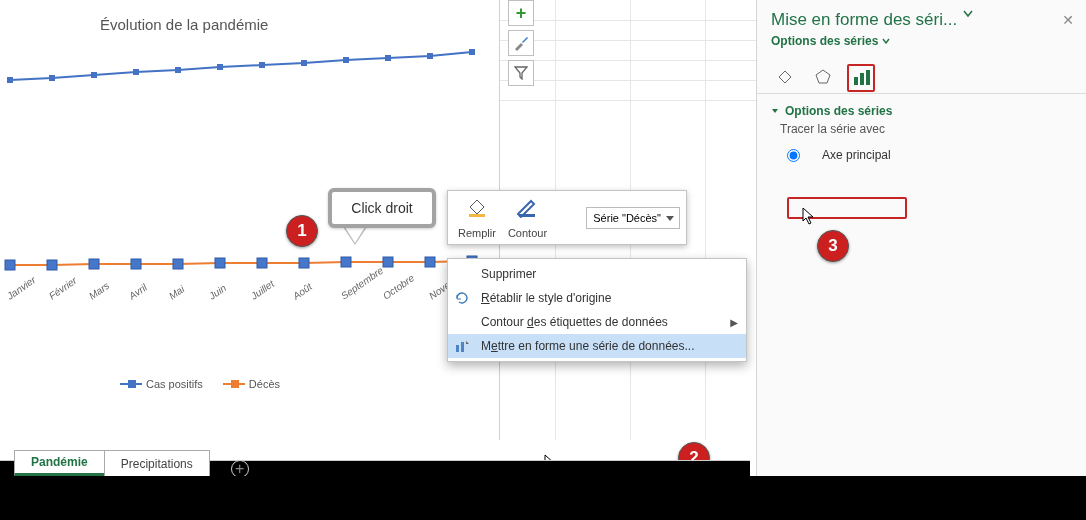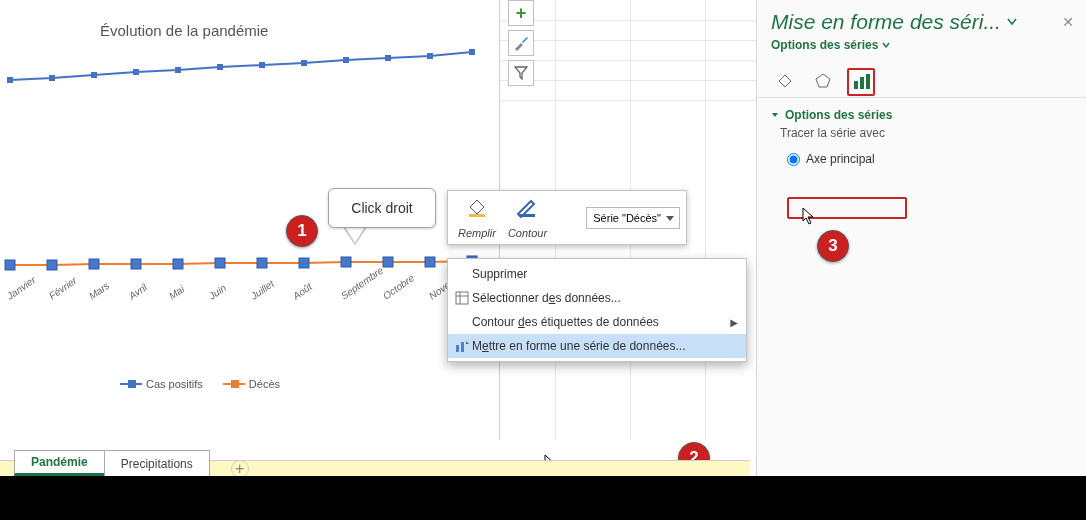--- a/index.html
+++ b/index.html
@@ -14,21 +14,21 @@
   }
   .chart-area {
     position: absolute;
     left: 0; top: 0;
     width: 500px; height: 440px;
     background: #fff;
     border-right: 1px solid #d0d0d0;
   }
   .chart-title {
     position: absolute;
-    top: 22px; left: 100px;
+    top: 16px; left: 100px;
     font-size: 15px;
     color: #555;
   }
   .chart-svg {
     position: absolute;
     top: 30px; left: 0;
     width: 500px; height: 360px;
   }
   .legend {
     position: absolute;
@@ -52,21 +52,21 @@
   .m-blue { background:#4472C4; }
   .m-blue::after { background:#4472C4; border:1px solid #4472C4; }
   .m-orange { background:#ED7D31; }
   .m-orange::after { background:#ED7D31; border:1px solid #ED7D31; }
 
   .callout-bubble {
     position:absolute;
     top: 188px; left: 328px;
     width: 108px; height: 40px;
     background:#fff;
-    border:1px solid #a3a3a3;
+    border:4px solid #a3a3a3;
     border-radius:6px;
     display:flex;
     align-items:center;
     justify-content:center;
     font-size:14px;
     color:#333;
     box-shadow:0 1px 3px rgba(0,0,0,0.2);
   }
   .callout-tail {
     position:absolute;
@@ -132,21 +132,20 @@
   }
   .mt-btn {
     display:flex;
     flex-direction:column;
     align-items:center;
     justify-content:center;
     padding: 2px 4px;
     font-size:11px;
     color:#444;
     gap:9px;
-    font-style:italic;
   }
   .mt-icon { width:24px; height:22px; }
   .mt-select {
     border:1px solid #bbb;
     height:22px;
     padding: 0 18px 0 6px;
     font-size:11px;
     position:relative;
     display:flex;
     align-items:center;
@@ -170,21 +169,21 @@
     box-shadow:0 4px 10px rgba(0,0,0,0.3);
     padding: 3px 0;
   }
   .menu-item {
     display:flex;
     align-items:center;
     height:24px;
     padding: 0 8px 0 4px;
     font-size:12px;
     color:#333;
-    gap:0;
+    gap:9px;
     position:relative;
   }
   .menu-item.disabled { color:#aaa; }
   .menu-item.hover { background:#c7dff7; }
   .menu-icon {
     width:20px; height:18px;
     flex-shrink:0;
     display:flex;
     align-items:center;
     justify-content:center;
@@ -195,21 +194,21 @@
     color:#555;
     font-size:10px;
   }
   .u { text-decoration: underline; }
 
   .sheet-tabs {
     position:absolute;
     left:0; bottom:44px;
     width:750px; height:16px;
     border-top:1px solid #ccc;
-    background:#fef9c3;
+    background:#000000;
     display:flex;
     align-items:flex-end;
   }
   .tab {
     height:26px;
     padding: 0 16px;
     display:flex;
     align-items:center;
     font-size:12px;
     border:1px solid #aaa;
@@ -253,25 +252,24 @@
     border-left:1px solid #d5d5d5;
   }
   .pane-header {
     display:flex;
     align-items:center;
     justify-content:space-between;
     padding:10px 12px 2px 14px;
   }
   .pane-title {
     color:#217346;
-    font-size:21px;
-    display:flex;
-    align-items:center;
+    font-size:17px;
+    display:flex;
+    align-items:flex-start;
     gap:6px;
-    font-style:italic;
   }
   .pane-sub {
     padding: 2px 14px 8px 14px;
     color:#217346;
     font-weight:bold;
     font-size:12px;
     display:flex;
     align-items:center;
     gap:4px;
   }
@@ -305,21 +303,21 @@
   }
   .section-desc {
     color:#555;
     font-size:12px;
     margin-bottom:8px;
     margin-left:9px;
   }
   .radio-row {
     display:flex;
     align-items:center;
-    gap:6px;
+    gap:22px;
     font-size:12px;
     color:#333;
     margin-left:16px;
     height:22px;
   }
   .radio-row input { margin:0; }
   .red-box {
     position:absolute;
     border:2px solid #c72424;
     border-radius:2px;
@@ -462,26 +460,25 @@
 </div>
 
 <div class="context-menu">
   <div class="menu-item">
     <span class="menu-icon"></span>
     <span>Supprimer</span>
   </div>
   <div class="menu-item">
     <span class="menu-icon">
         <svg width="16" height="16" viewBox="0 0 16 16">
-          <rect x="2" y="2" width="12" height="12" fill="none" stroke="#777"></rect>
-          <line x1="2" y1="6" x2="14" y2="6" stroke="#777"></line>
-          <line x1="6" y1="2" x2="6" y2="14" stroke="#777"></line>
+          <path d="M3 8 A5 5 0 1 1 5 12" fill="none" stroke="#3979b5" stroke-width="1.4"></path>
+          <path d="M3 5 L3 9 L7 9" fill="none" stroke="#3979b5"></path>
         </svg>
       </span>
-    <span><span>Sélectionner d</span><span class="u">e</span><span>s données...</span></span>
+    <span><span class="u">R</span><span>établir le style d'origine</span></span>
   </div>
   <div class="menu-item">
     <span class="menu-icon"></span>
     <span><span>Contour </span><span class="u">d</span><span>es étiquettes de données</span></span>
     <span class="menu-arrow">▶</span>
   </div>
   <div class="menu-item hover">
     <span class="menu-icon">
         <svg width="16" height="16" viewBox="0 0 16 16">
           <rect x="2" y="7" width="3" height="7" fill="#4f84c4"></rect>

